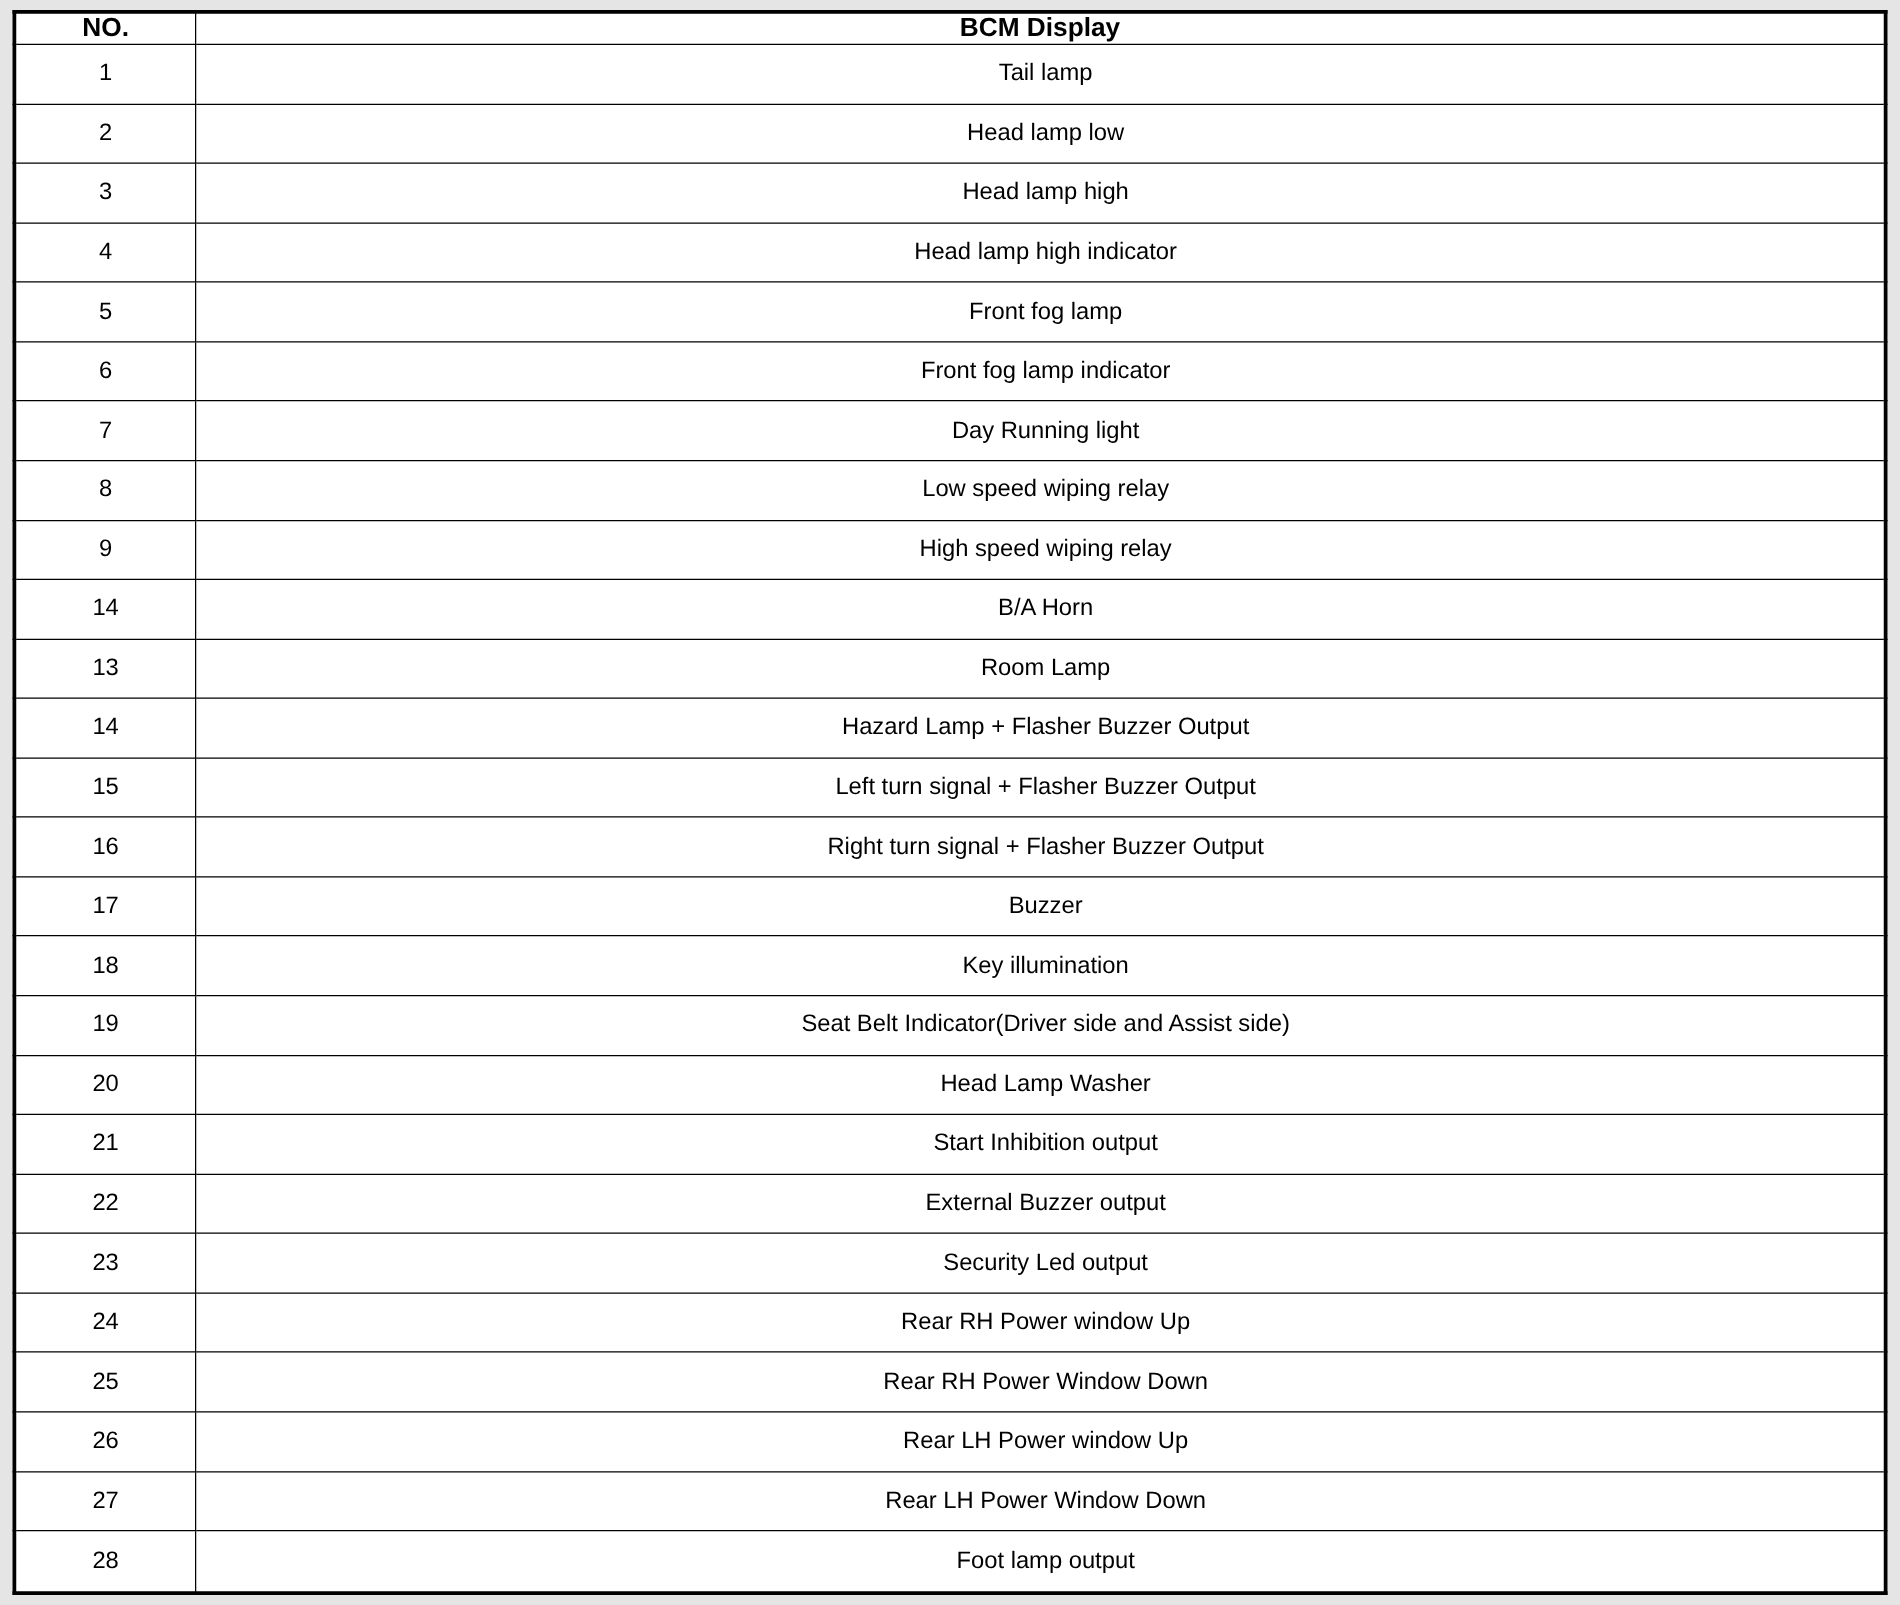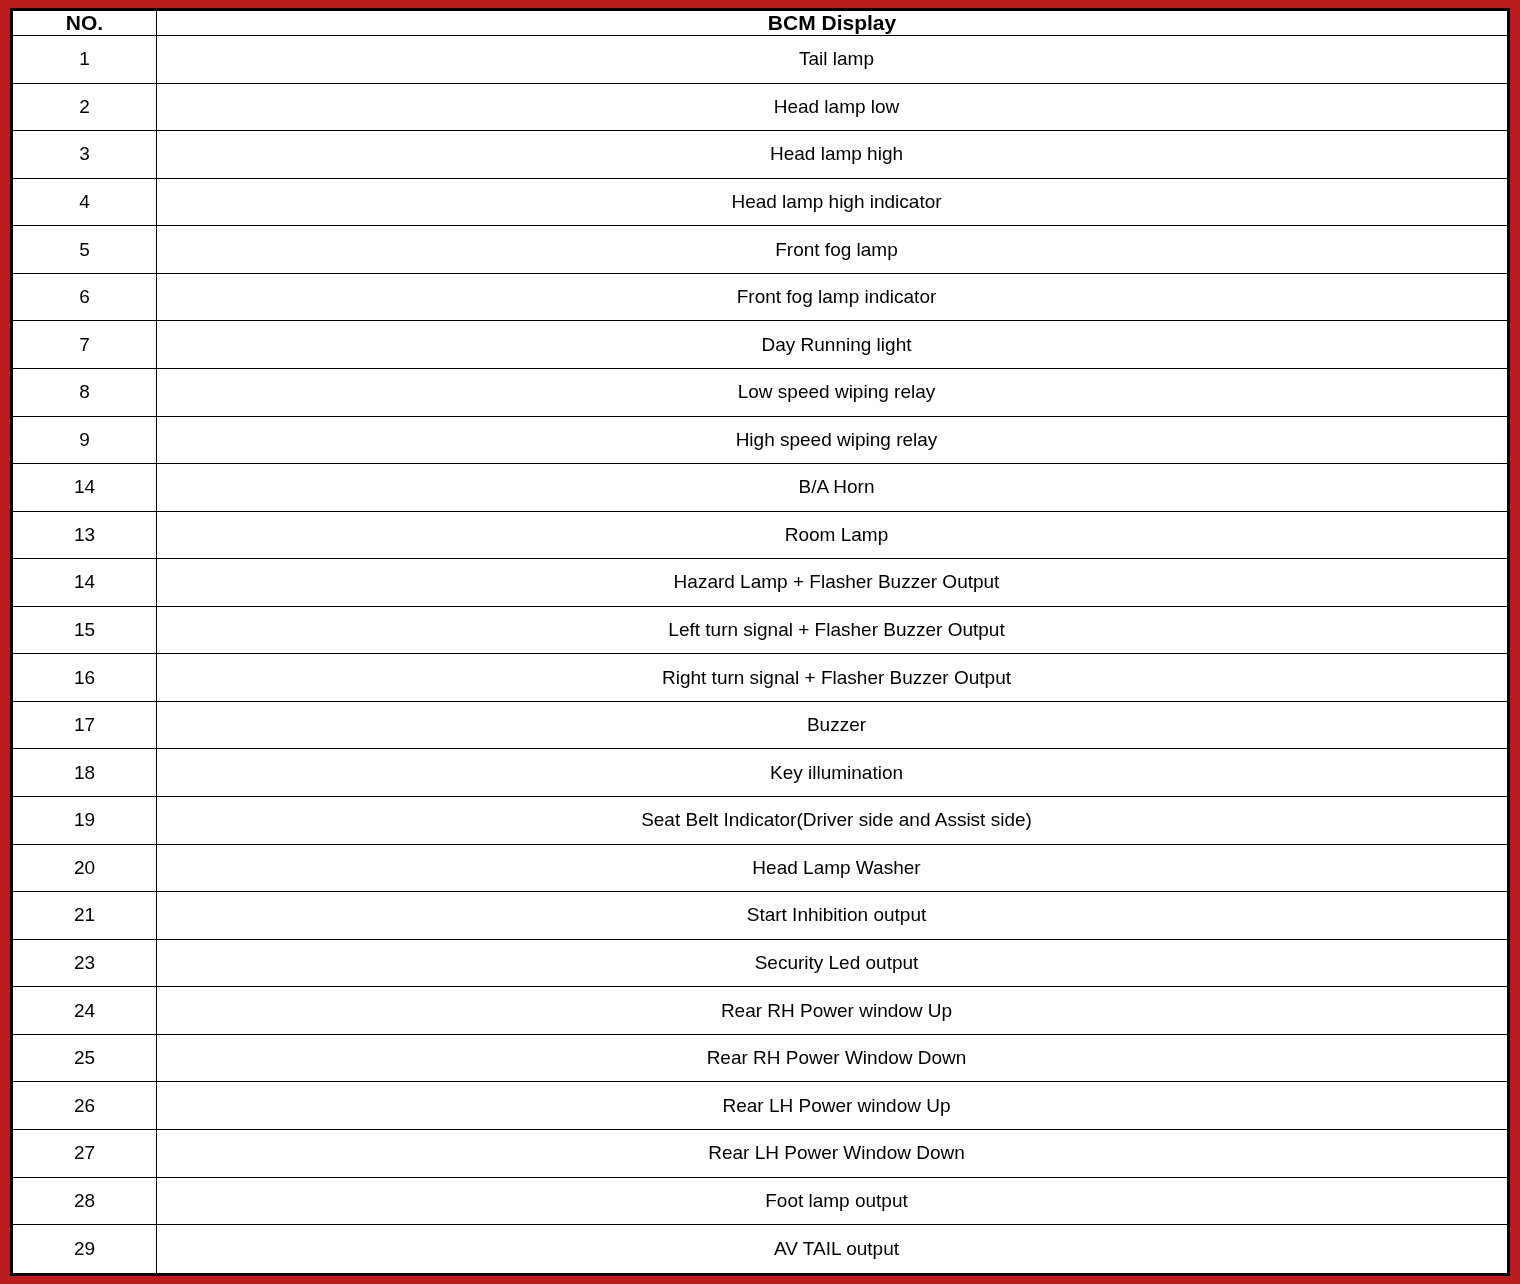--- a/index.html
+++ b/index.html
@@ -5,21 +5,21 @@
   html, body {
     margin: 0;
     padding: 0;
     background: #ffffff;
   }
   .page {
     width: 1520px;
     height: 1284px;
     box-sizing: border-box;
     padding: 8px 10px;
-    background: #b91c1c;
+    background: #e5e5e5;
   }
   table.bcm-table {
     width: 100%;
     height: 100%;
     border-collapse: collapse;
     table-layout: fixed;
     border: 3px solid #000000;
     background: #ffffff;
   }
   table.bcm-table col.col-no {
@@ -160,20 +160,24 @@
   <tr>
     <td class="cell-no">20</td>
     <td class="cell-label">Head Lamp Washer</td>
   </tr>
 
   <tr>
     <td class="cell-no">21</td>
     <td class="cell-label">Start Inhibition output</td>
   </tr>
 
+  <tr>
+    <td class="cell-no">22</td>
+    <td class="cell-label">External Buzzer output</td>
+  </tr>
 
   <tr>
     <td class="cell-no">23</td>
     <td class="cell-label">Security Led output</td>
   </tr>
 
   <tr>
     <td class="cell-no">24</td>
     <td class="cell-label">Rear RH Power window Up</td>
   </tr>
@@ -191,19 +195,15 @@
   <tr>
     <td class="cell-no">27</td>
     <td class="cell-label">Rear LH Power Window Down</td>
   </tr>
 
   <tr>
     <td class="cell-no">28</td>
     <td class="cell-label">Foot lamp output</td>
   </tr>
 
-  <tr>
-    <td class="cell-no">29</td>
-    <td class="cell-label">AV TAIL output</td>
-  </tr>
 </tbody>
   </table>
 </div>
 
 </body></html>

